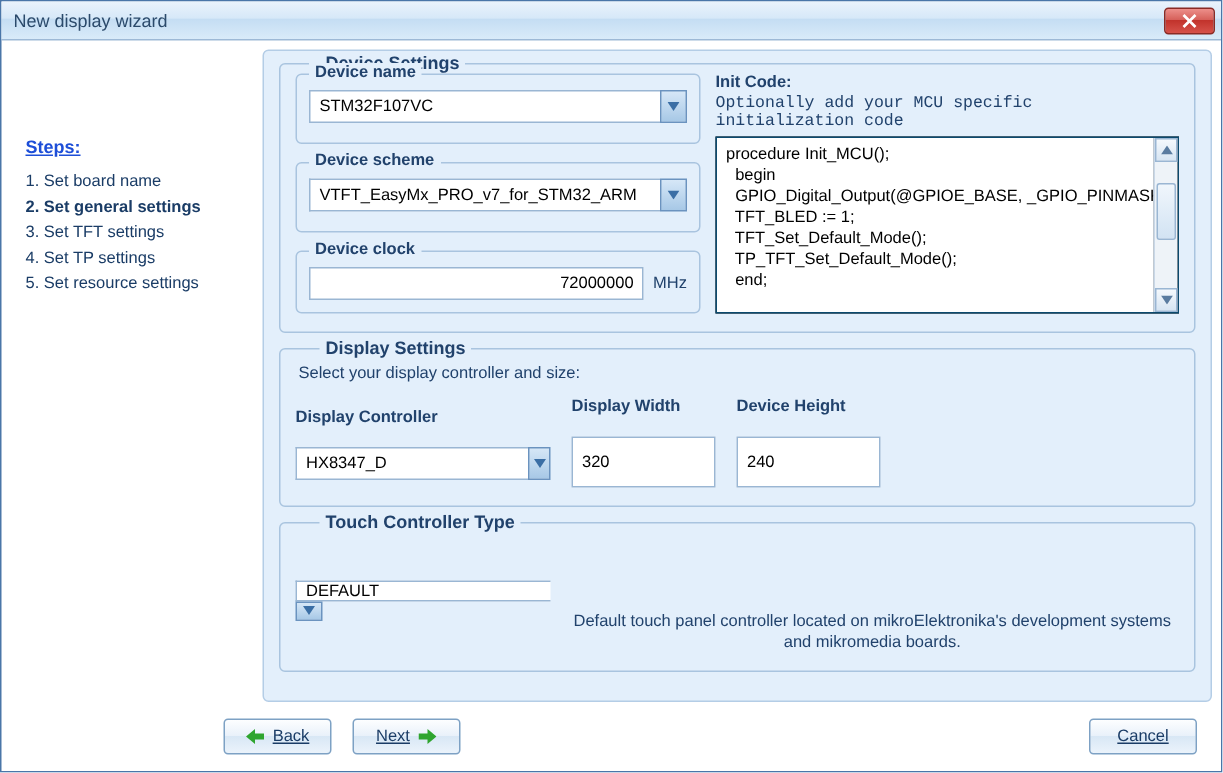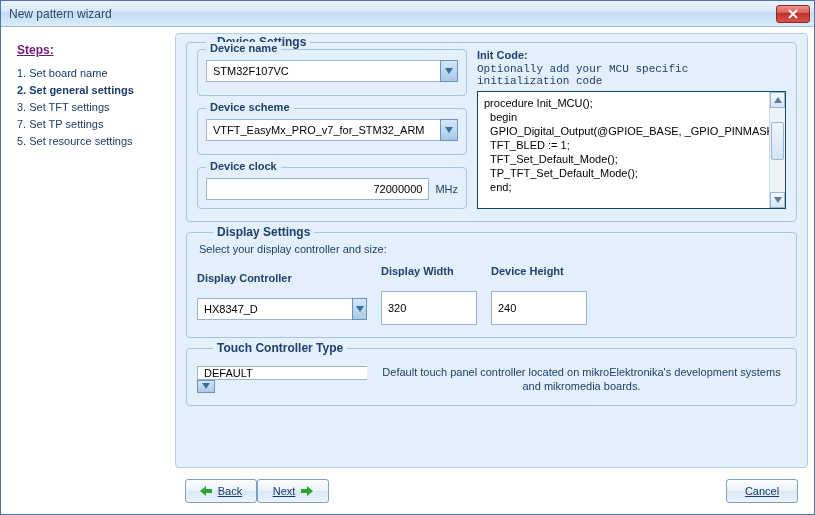--- a/index.html
+++ b/index.html
@@ -31,21 +31,21 @@
 .close-btn svg { width: 10px; height: 10px; }
 
 .body {
   flex: 1; display: flex; padding: 6px 6px 6px 6px; gap: 0;
 }
 
 .left {
   width: 168px; padding: 10px 6px 0 10px;
 }
 .steps-h {
-  font-weight: bold; text-decoration: underline; color: #701a75; font-size: 12px; margin-bottom: 10px;
+  font-weight: bold; text-decoration: underline; color: #1d4ed8; font-size: 12px; margin-bottom: 10px; margin-top: 48px;
 }
 .step { color: #1a3c66; margin: 5px 0; white-space: nowrap; }
 .step.current { font-weight: bold; }
 
 .right {
   flex: 1;
   background: #e3effb;
   border: 1px solid #b4cde6;
   border-radius: 4px;
   padding: 8px 10px 10px 10px;
@@ -120,57 +120,57 @@
 .display-sub { color: #21426c; margin: 4px 0 10px 2px; }
 .display-row { display: flex; gap: 14px; align-items: flex-end; }
 .dfield { display: flex; flex-direction: column; gap: 14px; }
 .dfield label { color: #21426c; font-weight: bold; }
 .dfield.controller { width: 170px; }
 .dfield.num { width: 96px; }
 .dfield.num input { width: 100%; height: 22px; border: 1px solid #9ab6d3; background: #fff; padding: 16px 6px; }
 
 .touch-row { display: flex; align-items: center; gap: 10px; margin-top: 10px; }
 .touch-row .combo { width: 170px; flex-direction: column; }
-.touch-desc { flex: 1; color: #21426c; text-align: center; line-height: 14px; }
+.touch-desc { flex: 1; color: #21426c; text-align: center; line-height: 14px; margin-top: 42px; }
 
 .footer {
   height: 40px; display: flex; align-items: center; padding: 0 16px 6px 16px;
 }
-.footer .left-btns { margin-left: 120px; display: flex; gap: 0; padding-left: 48px; }
+.footer .left-btns { margin-left: 84px; display: flex; gap: 14px; padding-left: 48px; }
 .footer .spacer { flex: 1; }
 .wbtn {
   height: 24px; min-width: 72px;
   border: 1px solid #7da1c4; border-radius: 3px;
   background: linear-gradient(to bottom, #fdfeff 0%, #e9f1fa 48%, #d8e7f5 49%, #ebf3fb 100%);
   display: flex; align-items: center; justify-content: center; gap: 6px; padding: 0 12px;
   cursor: pointer; color: #1a3c66;
 }
 .wbtn .ul { text-decoration: underline; }
 .arrow-ico { width: 12px; height: 10px; }
 </style>
 </head>
 <body>
 
 <div class="window">
   <div class="titlebar">
-    <span class="title">New pattern wizard</span>
+    <span class="title">New display wizard</span>
     <div class="close-btn">
       <svg viewBox="0 0 10 10">
           <path d="M1 1 L9 9 M9 1 L1 9" stroke="#fff" stroke-width="1.8" fill="none"></path>
         </svg>
     </div>
   </div>
 
   <div class="body">
     <div class="left">
       <div class="steps-h">Steps:</div>
       <div class="step">1. Set board name</div>
       <div class="step current">2. Set general settings</div>
       <div class="step">3. Set TFT settings</div>
-      <div class="step">7. Set TP settings</div>
+      <div class="step">4. Set TP settings</div>
       <div class="step">5. Set resource settings</div>
     </div>
 
     <div class="right">
 
       <div class="group">
         <legend>Device Settings</legend>
         <div class="device-row">
           <div class="device-col-left">
             <div class="inner-group">

